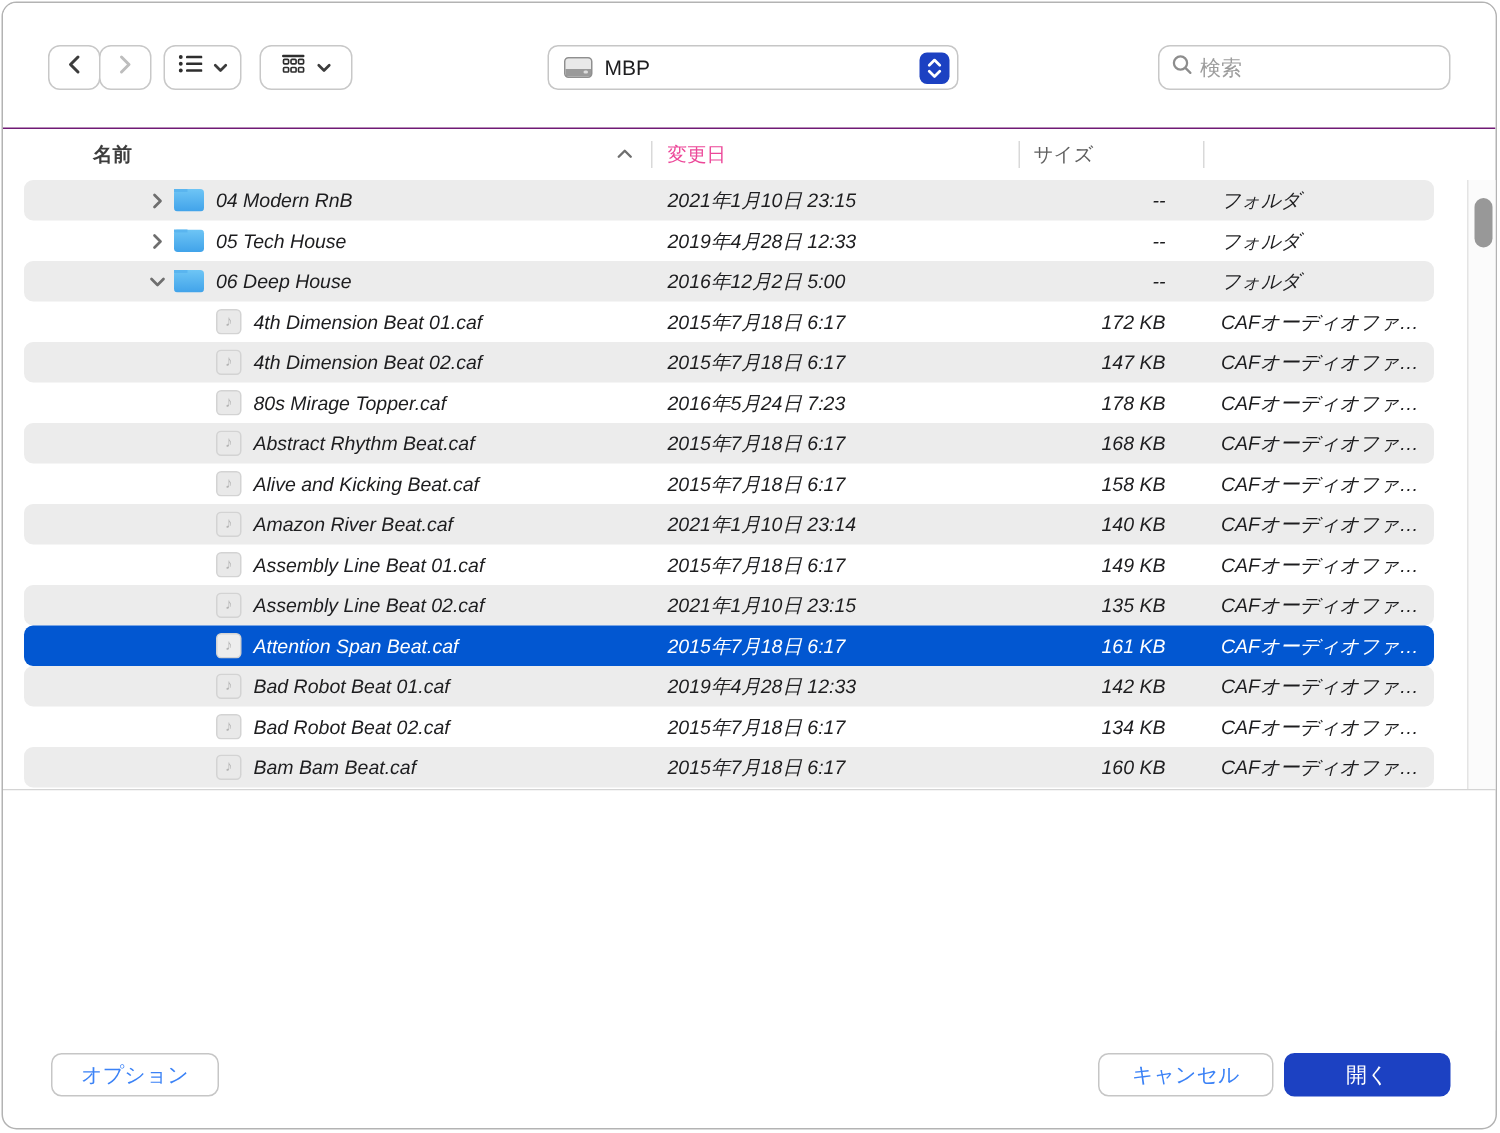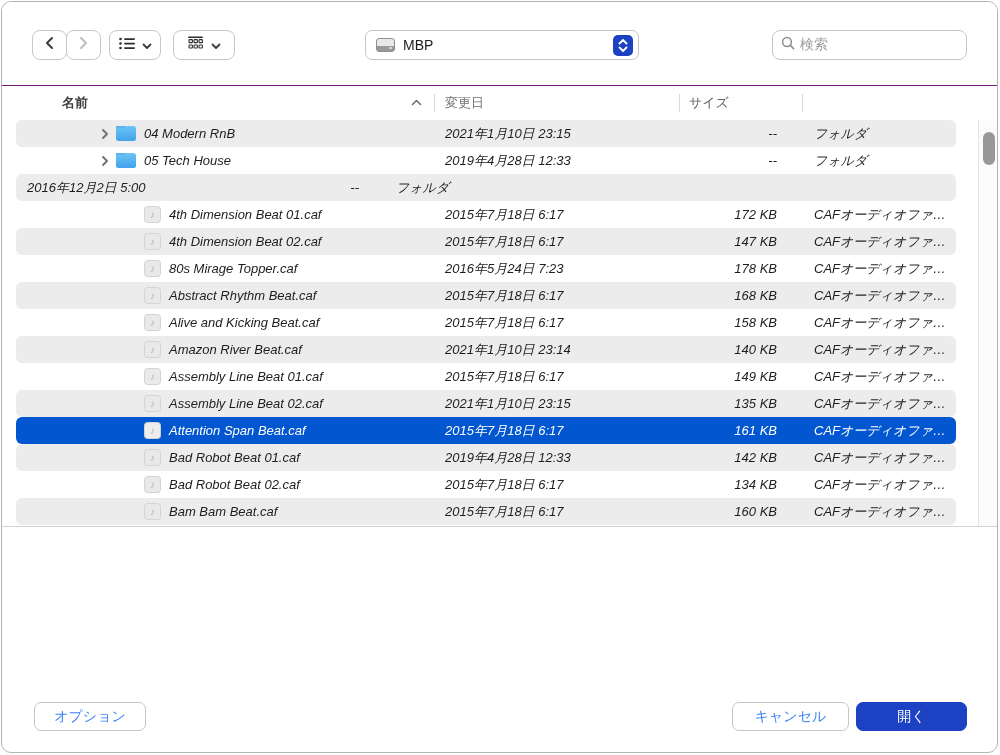--- a/index.html
+++ b/index.html
@@ -20,29 +20,29 @@
   .popup{ position:absolute; left:363px; top:28px; width:274px; height:30px; border:1px solid #c6c6c6; border-radius:7px;
           background:#fff; display:flex; align-items:center; padding:0 5px 0 10px; }
   .popup-label{ font-size:14px; color:#1d1d1f; margin-left:8px; flex:1; }
   .drive-icon{ width:19px; height:14px; border-radius:3px; background:linear-gradient(#e9e9e9 0 58%, #9a9a9a 58% 100%);
                border:1px solid #8f8f8f; position:relative; }
   .drive-icon::after{ content:""; position:absolute; right:2px; bottom:2px; width:3px; height:2px; background:#dedede; border-radius:1px;}
   .stepper{ width:20px; height:21px; border-radius:5px; background:var(--btn-blue); display:flex; flex-direction:column;
             align-items:center; justify-content:center; gap:1px; }
 
   .searchbox{ position:absolute; left:770px; top:28px; width:195px; height:30px; border:1px solid #c8c8c8; border-radius:8px;
-              background:#fff; display:flex; align-items:center; padding:0 8px; gap:5px;font-family:Liberation Serif, serif; }
+              background:#fff; display:flex; align-items:center; padding:0 8px; gap:5px; }
   .searchbox input{ border:none; outline:none; font-size:14px; width:100%; font-family:inherit; color:#1d1d1f; }
   .searchbox input::placeholder{ color:#9d9d9d; }
 
   
   .colhead{ position:absolute; left:0; top:84px; width:100%; height:34px; display:flex; align-items:center; font-size:13px; }
   .colhead .h-name{ width:432px; display:flex; align-items:flex-start; justify-content:space-between; padding:0 12px 0 60px;
                     color:#3d3d3d; font-weight:700; }
-  .colhead .h-date{ width:245px; padding-left:11px; color:#737373; }
+  .colhead .h-date{ width:245px; padding-left:11px; color:#ec4899; }
   .colhead .h-size{ width:123px; padding-left:10px; color:#5f5f5f; }
   .colhead .h-kind{ flex:1; padding-left:12px; color:#5f5f5f; }
   .hdiv{ position:absolute; top:8px; width:1px; height:18px; background:#d9d9d9; }
   .hdiv1{ left:432px; } .hdiv2{ left:677px; } .hdiv3{ left:800px; }
 
   
   .list{ position:absolute; left:0; top:118px; width:100%; height:406px; }
   .row{ position:relative; height:27px; display:flex; align-items:center; margin:0 41px 0 14px; border-radius:6px;
         font-size:13px; color:#1d1d1f; }
   .row.zebra{ background:#ececec; }
@@ -202,20 +202,30 @@
       </span>
       <span class="folder-ic"></span>
 
       <span class="fname">05 Tech House</span>
     </div>
     <div class="cell c-date">2019年4月28日 12:33</div>
     <div class="cell c-size">--</div>
     <div class="cell c-kind">フォルダ</div>
   </div>
       <div class="row folder expanded zebra">
+    <div class="cell c-name">
+      <span class="disclosure">
+        <svg width="8" height="12" viewBox="0 0 8 12">
+              <polyline points="2,2 6,6 2,10" fill="none" stroke="#6e6e6e" stroke-width="1.8" stroke-linecap="round" stroke-linejoin="round"></polyline>
+            </svg>
+      </span>
+      <span class="folder-ic"></span>
+
+      <span class="fname">06 Deep House</span>
+    </div>
     <div class="cell c-date">2016年12月2日 5:00</div>
     <div class="cell c-size">--</div>
     <div class="cell c-kind">フォルダ</div>
   </div>
       <div class="row file">
     <div class="cell c-name">
 
       <span class="music-ic">♪</span>
       <span class="fname">4th Dimension Beat 01.caf</span>
     </div>

